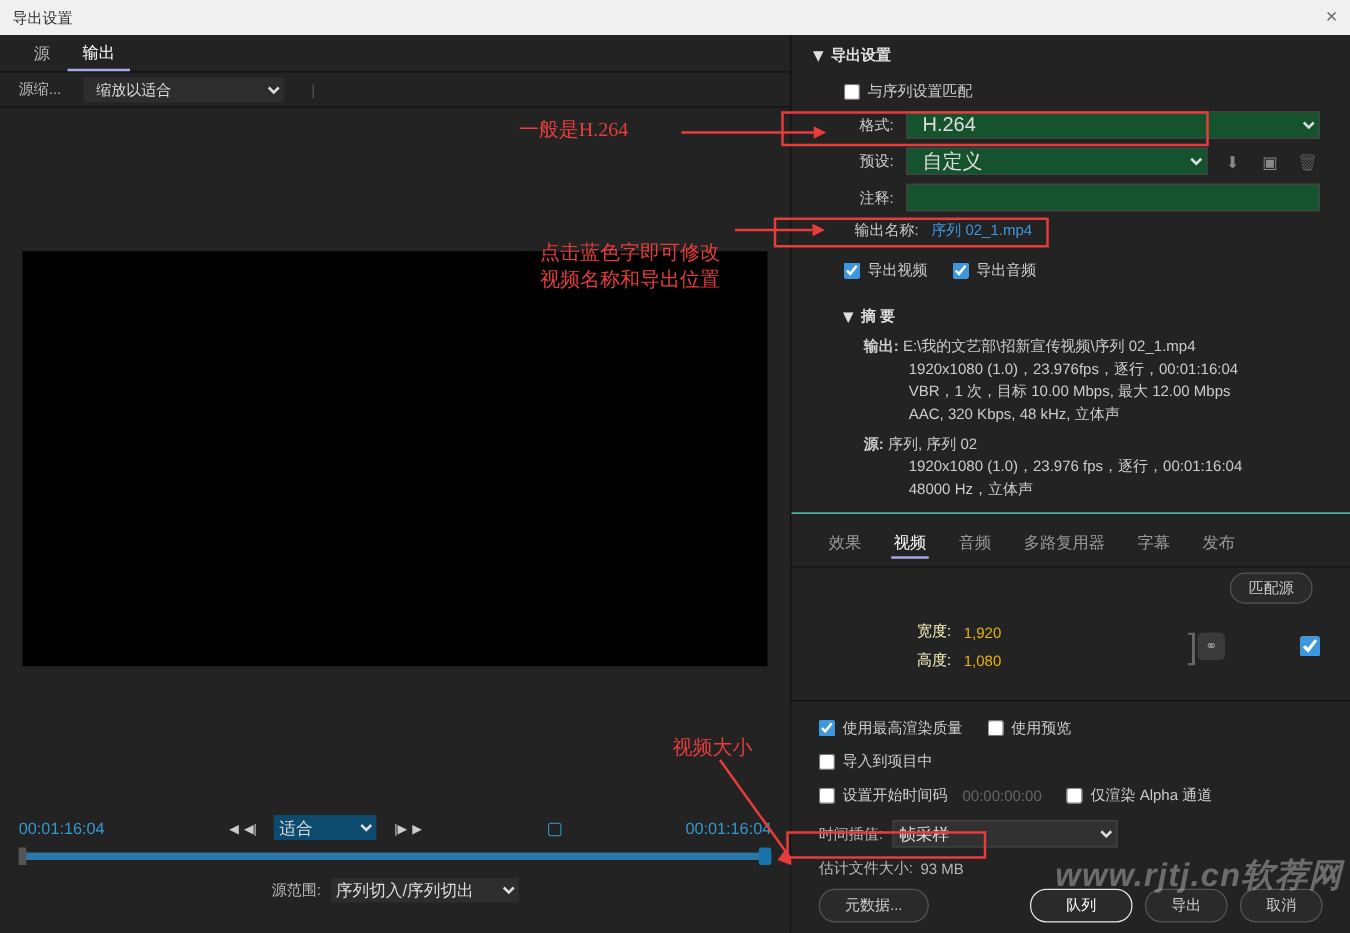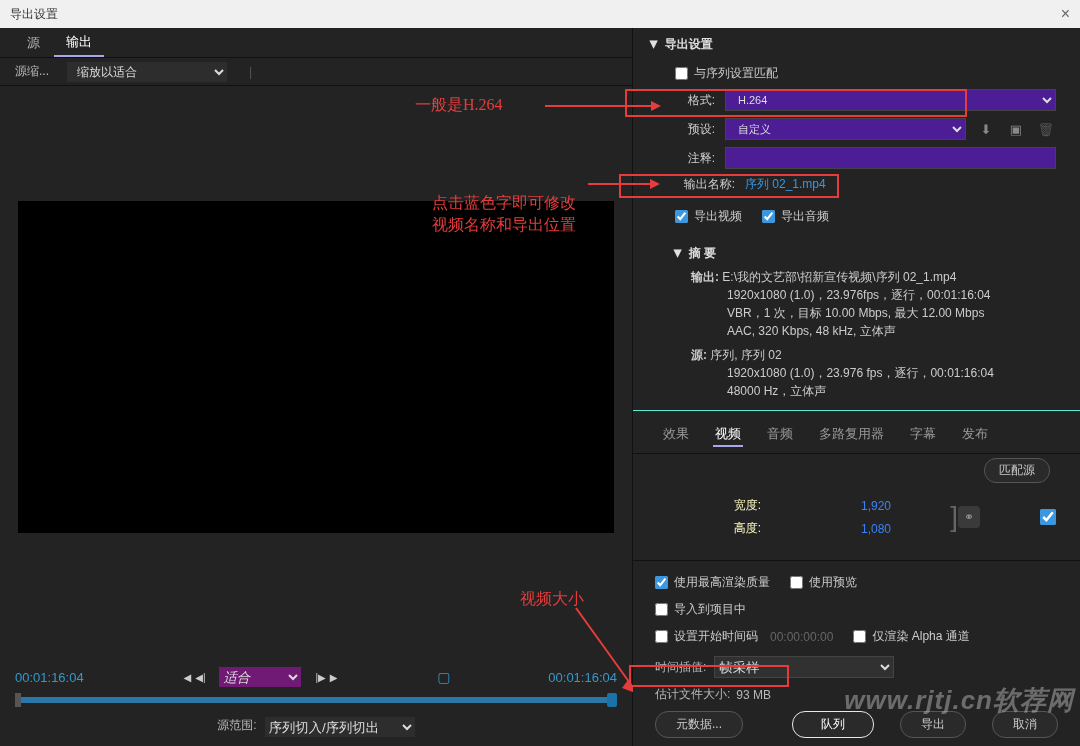--- a/index.html
+++ b/index.html
@@ -24,46 +24,46 @@
   
   .annot-red { color: #e63c3c; font-size: 16px; font-weight: 500; font-family: "SimSun", serif; position: absolute; text-align: right; line-height: 22px; }
   .red-arrow { position: absolute; }
   .red-box { border: 2px solid #e63c3c; position: absolute; }
   
   .timeline-area { margin-top: auto; padding: 10px 15px 0 15px; }
   .time-row { display: flex; align-items: center; justify-content: space-between; }
   .time-code { color: #3399cc; font-size: 13px; }
   .time-mid { display: flex; align-items: center; gap: 12px; color: #ccc; }
   .time-mid .arrows span { font-size: 10px; padding: 0 2px; }
-  .time-mid select { background: #701a75; color: #ddd; border: none; height: 20px; width: 82px; font-style: italic; }
+  .time-mid select { background: #0c4a6e; color: #ddd; border: none; height: 20px; width: 82px; }
   .crop-icon { color: #3399cc; font-size: 14px; }
   
   .slider-track { height: 6px; background: #3d3d3d; margin: 10px 0 8px 0; position: relative; border-radius: 2px; }
   .slider-fill { height: 100%; background: #2b77a8; width: 100%; }
   .slider-handle { width: 10px; height: 14px; background: #1973a8; position: absolute; right: 0; top: -4px; border-radius: 2px; }
   .slider-start { width: 6px; height: 14px; background: #555; position: absolute; left: 0; top: -4px; }
   
-  .source-range-row { display: flex; justify-content: center; align-items: flex-start; gap: 8px; padding: 6px 0 9px 0; }
+  .source-range-row { display: flex; justify-content: center; align-items: center; gap: 8px; padding: 6px 0 24px 0; }
   .source-range-row select { background: #2d2d2d; color: #ddd; border: none; height: 20px; width: 150px; }
   
   
   .right-panel { width: 447px; background: #232323; display: flex; flex-direction: column; }
   
   .sect-header { display: flex; align-items: center; gap: 6px; padding: 8px 18px; font-weight: bold; color: #e0e0e0; }
   .chev { font-size: 10px; transform: rotate(90deg); display: inline-block; }
   
   .rp-inner { padding: 0 24px 0 42px; }
   
   .chk-row { display: flex; align-items: center; gap: 6px; margin: 4px 0; }
   .chk-row input { accent-color: #3b97e0; }
   .chk-row label { color: #ccc; }
   
   .form-row { display: flex; align-items: center; margin: 7px 0; gap: 10px; }
   .form-row .lbl { width: 40px; text-align: right; color: #ccc; }
-  .form-row select, .form-row input.txt { background: #4c1d95; color: #ddd; border: 1px solid #444; height: 22px; flex: 1; padding: 0 8px; font-size: 11px; }
+  .form-row select, .form-row input.txt { background: #14532d; color: #ddd; border: 1px solid #444; height: 22px; flex: 1; padding: 0 8px; font-size: 16px; }
   .form-row .link-text { color: #3b97e0; }
   .ico-btn { width: 20px; height: 20px; display: inline-flex; align-items: center; justify-content: center; color: #888; font-size: 13px; }
   
   .checks-inline { display: flex; gap: 20px; padding: 4px 0 10px 0; }
   
   .summary-block { padding: 0 24px 0 42px; }
   .summary-title { font-weight: bold; color: #e0e0e0; padding: 6px 0; display: flex; gap: 6px; align-items: center; }
   .summary-lines { padding-left: 16px; color: #ccc; line-height: 18px; font-size: 12px; }
   .summary-lines .sub { padding-left: 36px; }
   .lbl-bold { font-weight: bold; }
@@ -71,32 +71,32 @@
   .tabs-row { display: flex; gap: 22px; padding: 12px 24px 6px 28px; border-top: 1px solid #5eead4; margin-top: 10px; }
   .tabs-row span { color: #999; font-size: 13px; padding: 2px 2px; }
   .tabs-row .active { color: #fff; border-bottom: 2px solid #a8a8e8; }
   
   .vset-panel { padding: 0 24px 8px 24px; border-top: 1px solid #111; height: 180px; overflow: hidden; }
   .vset-header { display: flex; align-items: center; gap: 6px; padding: 10px 0 8px 18px; font-weight: bold; color: #e0e0e0; }
   .match-btn { margin-left: auto; background: #2a2a2a; border: 1px solid #555; border-radius: 12px; padding: 3px 14px; color: #ccc; font-size: 12px; }
   
   .vfield-row { display: flex; align-items: center; margin: 6px 0; gap: 10px; padding-left: 24px; }
   .vfield-row .vlbl { width: 80px; text-align: right; color: #fef9c3; }
-  .vfield-row .val-static { color: #3b82f6; width: 120px; text-align: right; }
+  .vfield-row .val-static { color: #eab308; width: 120px; }
   .vchk { margin-left: auto; width: 16px; height: 16px; accent-color: #3b97e0; }
   .link-glyph { width: 22px; height: 22px; background: #3a3a3a; border-radius: 4px; display: inline-flex; align-items: center; justify-content: center; color: #999; font-size: 12px; }
   .brack { color: #666; font-size: 28px; line-height: 40px; }
   
   .bottom-block { border-top: 1px solid #111; padding: 8px 22px; background: #232323; }
   .bottom-block .chk-row { margin: 5px 0; }
   .interp-row { display: flex; align-items: center; gap: 8px; margin: 6px 0; }
   .interp-row select { background: #313131; color: #ddd; border: 1px solid #444; height: 22px; width: 180px; }
   .sizerow { display: flex; align-items: center; gap: 6px; margin: 8px 0 4px 0; }
   
-  .btns-row { display: flex; gap: 26px; justify-content: flex-end; margin-top: 8px; }
+  .btns-row { display: flex; gap: 10px; justify-content: flex-end; margin-top: 8px; }
   .btns-row button { background: #2a2a2a; border: 1px solid #555; border-radius: 13px; padding: 4px 20px; color: #ccc; font-size: 12px; }
   .btns-row button.meta { margin-right: auto; }
   .btns-row button.primary { border: 1.5px solid #e8e8e8; color: #fff; padding: 4px 28px; }
   
   .watermark { position: absolute; right: 6px; bottom: 28px; color: rgba(230,228,228,0.38); font-size: 26px; font-weight: bold; font-style: italic; letter-spacing: 1px; pointer-events: none; }
 </style>
 </head>
 <body>
 
 <div class="title-bar">
@@ -114,21 +114,21 @@
     <div class="scale-row">
       <span class="source-lbl">源缩...</span>
       <select><option>缩放以适合</option></select>
       <span style="color:#555;margin-left:4px">|</span>
     </div>
 
     <div class="annot-red" style="top:66px; left:415px;">一般是H.264</div>
     <div class="annot-red" style="top:140px; left:432px;margin-top:24px;">
       <span>点击蓝色字即可修改</span><br><span>视频名称和导出位置</span>
     </div>
-    <div class="annot-red" style="top:560px; left:520px;">视频大小</div>
+    <div class="annot-red" style="top:560px; left:538px;">视频大小</div>
 
     <svg class="red-arrow" style="top:72px;left:545px" width="116" height="12">
         <line x1="0" y1="6" x2="106" y2="6" stroke="#e63c3c" stroke-width="2"></line>
         <polygon points="106,1 116,6 106,11" fill="#e63c3c"></polygon>
       </svg>
     <svg class="red-arrow" style="top:150px;left:588px" width="72" height="12">
         <line x1="0" y1="6" x2="62" y2="6" stroke="#e63c3c" stroke-width="2"></line>
         <polygon points="62,1 72,6 62,11" fill="#e63c3c"></polygon>
       </svg>
     <svg class="red-arrow" style="top:578px;left:572px" width="70" height="90">

